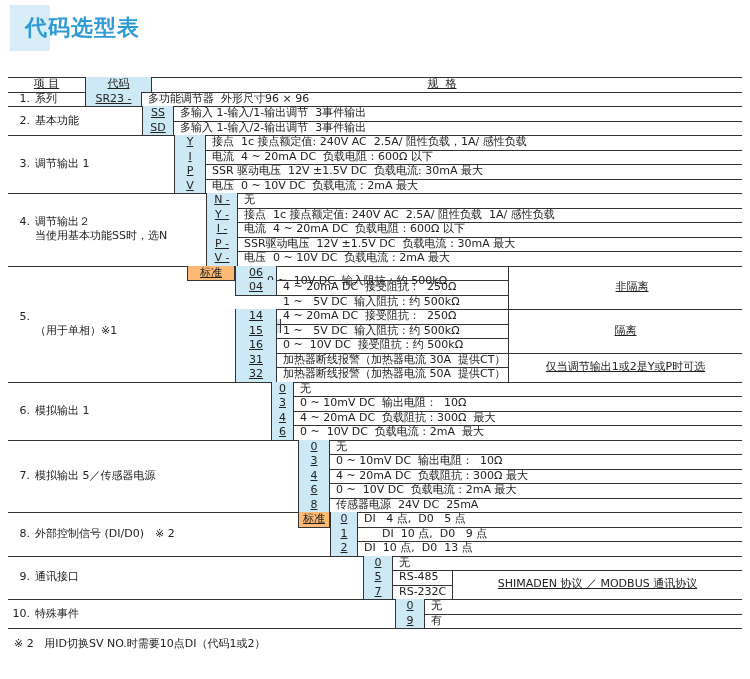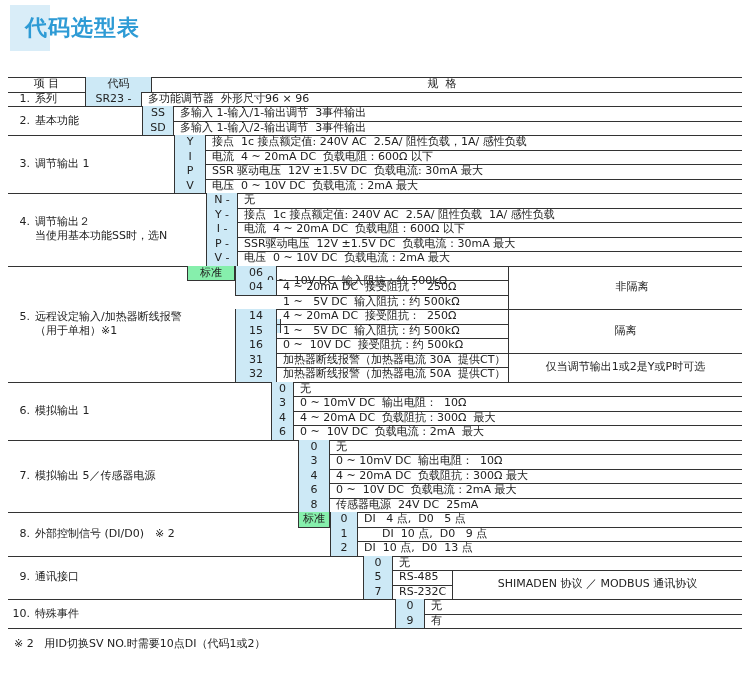--- a/index.html
+++ b/index.html
@@ -1,25 +1,25 @@
 <!DOCTYPE html>
 <html><head>
 <meta charset="utf-8">
 <style>
   html,body{margin:0;padding:0;background:#fff;}
   .page{position:relative;width:750px;height:679px;background:#ffffff;overflow:hidden;
         font-family:"DejaVu Sans","Liberation Sans",sans-serif;color:#222;}
   .title-block{position:absolute;left:10px;top:5px;width:40px;height:46px;background:#d9edf8;}
   .title{position:absolute;left:25px;top:13px;margin:0;font-size:22px;font-weight:bold;color:#2e9bd5;letter-spacing:1px;}
   .cell{position:absolute;font-size:11px;line-height:14.5px;white-space:pre;color:#222;box-sizing:border-box;}
-  .center{display:flex;align-items:center;justify-content:center;}
+  .center{display:flex;align-items:center;justify-content:center;text-decoration:underline;}
   .vb{border-left:1px solid #333;border-right:1px solid #333;}
   .vl{border-left:1px solid #333;}
   .code{background:#cde9f6;}
-  .std{background:#86efac;}
+  .std{background:#fdba74;}
   .spec{padding-left:6px;display:flex;align-items:center;text-align:right;}
   .ann{font-size:11px;}
   .hl{position:absolute;height:1px;background:#333;}
   .labelblock{position:absolute;display:flex;flex-direction:column;justify-content:center;
               font-size:11px;line-height:14px;color:#222;white-space:pre;box-sizing:border-box;}
   .lrow{display:flex;}
   .num{display:inline-block;width:22px;text-align:right;padding-right:5px;flex:none;}
   .footnotes{position:absolute;left:14px;top:636px;font-size:11px;line-height:16px;color:#222;white-space:pre;}
   .footnotes div{margin-bottom:1px;}
 </style>
@@ -68,21 +68,21 @@
       <div class="hl" style="position: absolute; left: 206px; top: 222px; width: 536px; height: 1px;"></div>
       <div class="cell center code vb" style="position: absolute; left: 206px; top: 222px; width: 32px; height: 14.5px;">I -</div>
       <div class="cell spec" style="position: absolute; left: 238px; top: 222px; width: 504px; height: 14.5px;">电流  4 ~ 20mA DC  负载电阻：600Ω 以下</div>
       <div class="hl" style="position: absolute; left: 206px; top: 236.5px; width: 536px; height: 1px;"></div>
       <div class="cell center code vb" style="position: absolute; left: 206px; top: 236.5px; width: 32px; height: 14.5px;">P -</div>
       <div class="cell spec" style="position: absolute; left: 238px; top: 236.5px; width: 504px; height: 14.5px;">SSR驱动电压  12V ±1.5V DC  负载电流：30mA 最大</div>
       <div class="hl" style="position: absolute; left: 206px; top: 251px; width: 536px; height: 1px;"></div>
       <div class="cell center code vb" style="position: absolute; left: 206px; top: 251px; width: 32px; height: 14.5px;">V -</div>
       <div class="cell spec" style="position: absolute; left: 238px; top: 251px; width: 504px; height: 14.5px;">电压  0 ~ 10V DC  负载电流：2mA 最大</div>
       <div class="hl" style="position: absolute; left: 8px; top: 265.5px; width: 734px; height: 1px;"></div>
-      <div class="labelblock" style="position: absolute; left: 8px; top: 265.5px; width: 223px; height: 116px;"><div class="lrow"><div class="num">5.</div><div class="txt">远程设定输入/加热器断线报警</div></div><div class="lrow"><div class="num"></div><div class="txt">（用于单相）※1</div></div></div>
+      <div class="labelblock" style="position: absolute; left: 8px; top: 265.5px; width: 223px; height: 116px;"><div class="lrow"><div class="num">5.</div></div><div class="lrow"><div class="num"></div><div class="txt">（用于单相）※1</div></div></div>
       <div class="cell center std vb" style="position: absolute; left: 187px; top: 265.5px; width: 48px; height: 14.5px;">标准</div>
       <div class="cell center code vb" style="position: absolute; left: 235px; top: 265.5px; width: 42px; height: 14.5px;">06</div>
       <div class="cell spec" style="position: absolute; left: 261px; top: 265.5px; width: 231px; height: 14.5px; margin-top: 8px;">0 ~  10V DC  输入阻抗：约 500kΩ</div>
       <div class="hl" style="position: absolute; left: 187px; top: 280px; width: 321px; height: 1px;"></div>
       <div class="cell center code vb" style="position: absolute; left: 235px; top: 280px; width: 42px; height: 14.5px;">04</div>
       <div class="cell spec" style="position: absolute; left: 277px; top: 280px; width: 231px; height: 14.5px;">4 ~ 20mA DC  接受阻抗：  250Ω</div>
       <div class="hl" style="position: absolute; left: 235px; top: 294.5px; width: 273px; height: 1px;"></div>
       <div class="cell center code vb" style="position: absolute; left: 239px; top: 294.5px; width: 42px; height: 14.5px; margin-top: 24px;">05</div>
       <div class="cell spec" style="position: absolute; left: 277px; top: 294.5px; width: 231px; height: 14.5px;">1 ~   5V DC  输入阻抗：约 500kΩ</div>
       <div class="hl" style="position: absolute; left: 235px; top: 309px; width: 507px; height: 1px;"></div>

